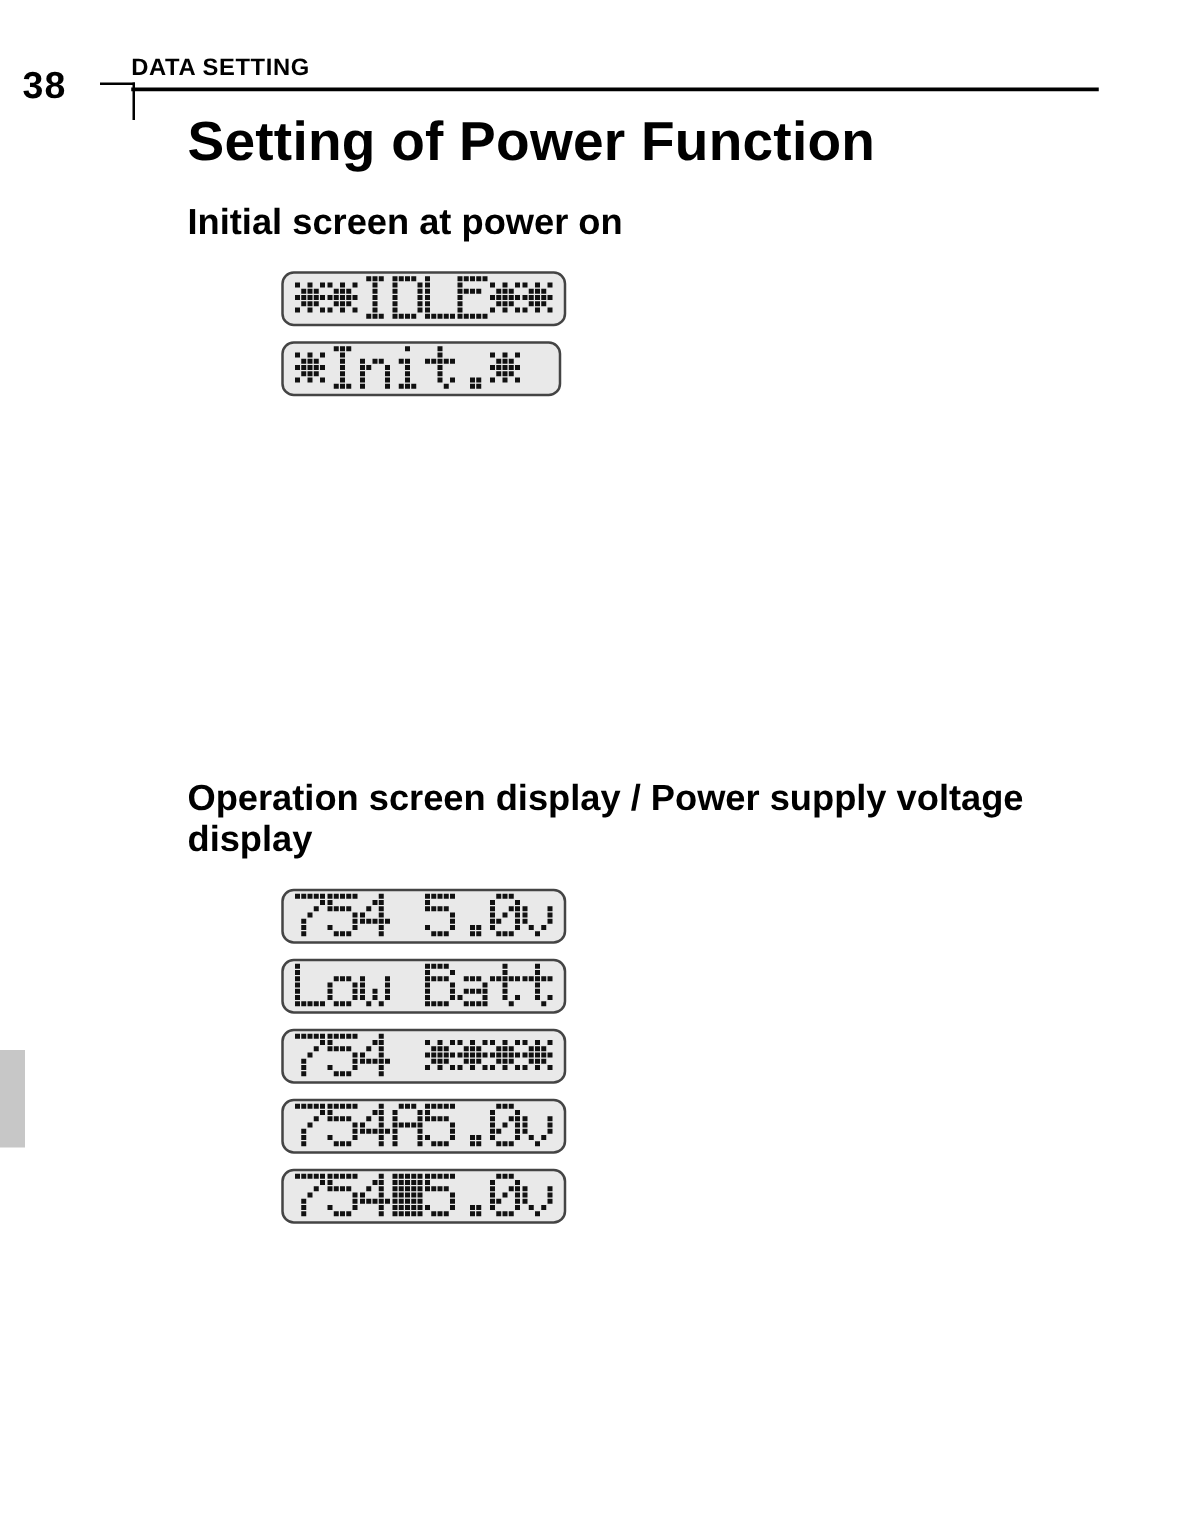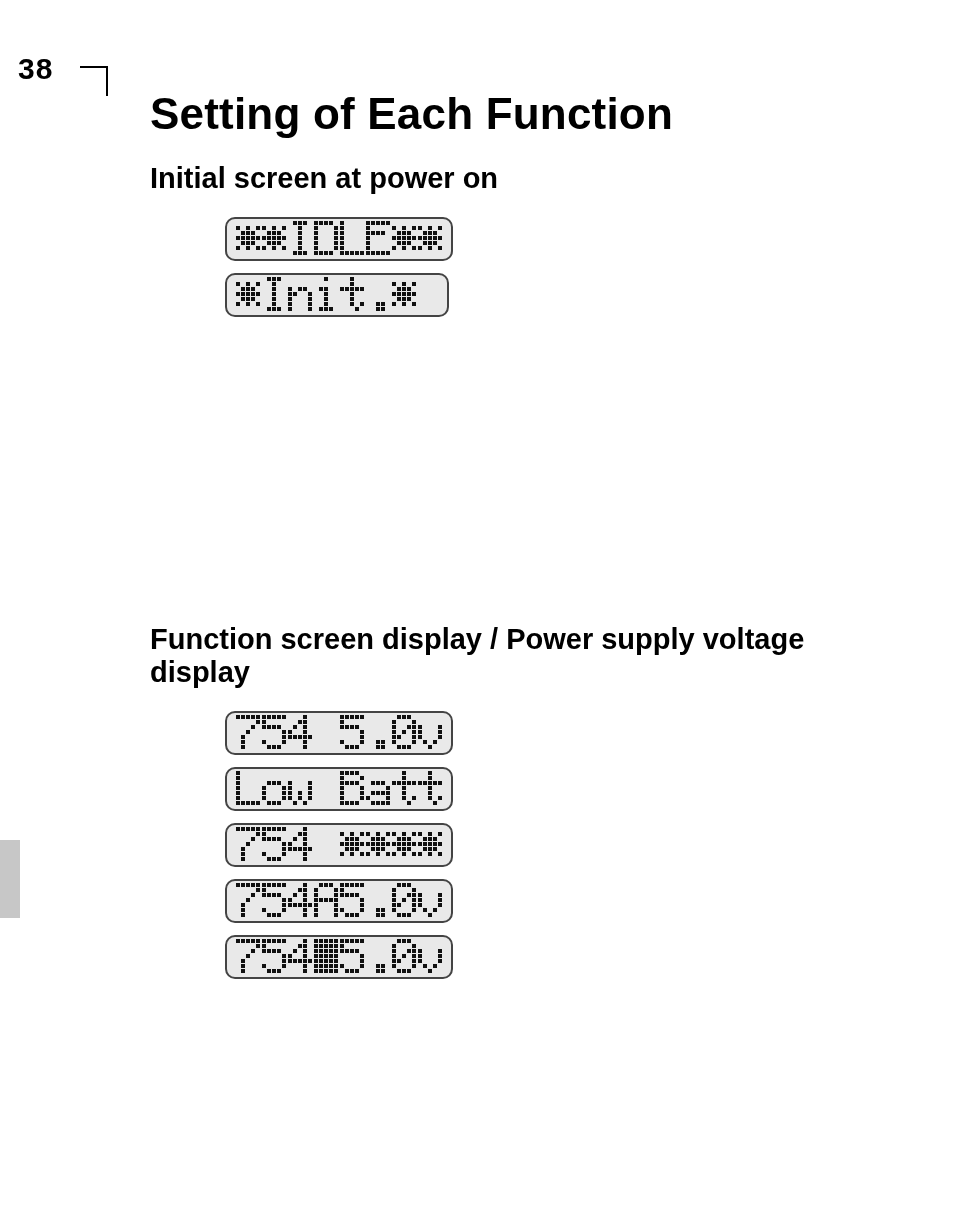--- a/index.html
+++ b/index.html
@@ -134,25 +134,29 @@
 </style>
 </head>
 <body>
 
 <div class="page">
 
   <div class="page-number">38</div>
 
   <div class="tick"></div>
 
+  <div class="top-header">
+    <div class="section-label">DATA SETTING</div>
+    <hr class="rule">
+  </div>
 
   <div class="side-tab"></div>
 
   <div class="content">
-    <h1 class="title">Setting of Each Function</h1>
+    <h1 class="title">Setting of Power Function</h1>
 
     <h2 class="subhead">Initial screen at power on</h2>
     <div class="lcd-stack big-gap"><div class="lcd"><span class="dm-char">
             <span></span>
             <span></span>
             <span></span>
             <span></span>
             <span></span>
             <span class="on"></span>
             <span></span>
@@ -683,21 +687,21 @@
             <span class="on"></span>
             <span></span>
             <span class="on"></span>
             <span></span>
             <span></span>
             <span></span>
             <span></span>
             <span></span>
           </span></div><br></div>
 
-    <h2 class="subhead">Function screen display / Power supply voltage display</h2>
+    <h2 class="subhead">Operation screen display / Power supply voltage display</h2>
     <div class="lcd-stack"><div class="lcd"><span class="dm-char">
             <span class="on"></span>
             <span class="on"></span>
             <span class="on"></span>
             <span class="on"></span>
             <span class="on"></span>
             <span></span>
             <span></span>
             <span></span>
             <span></span>

